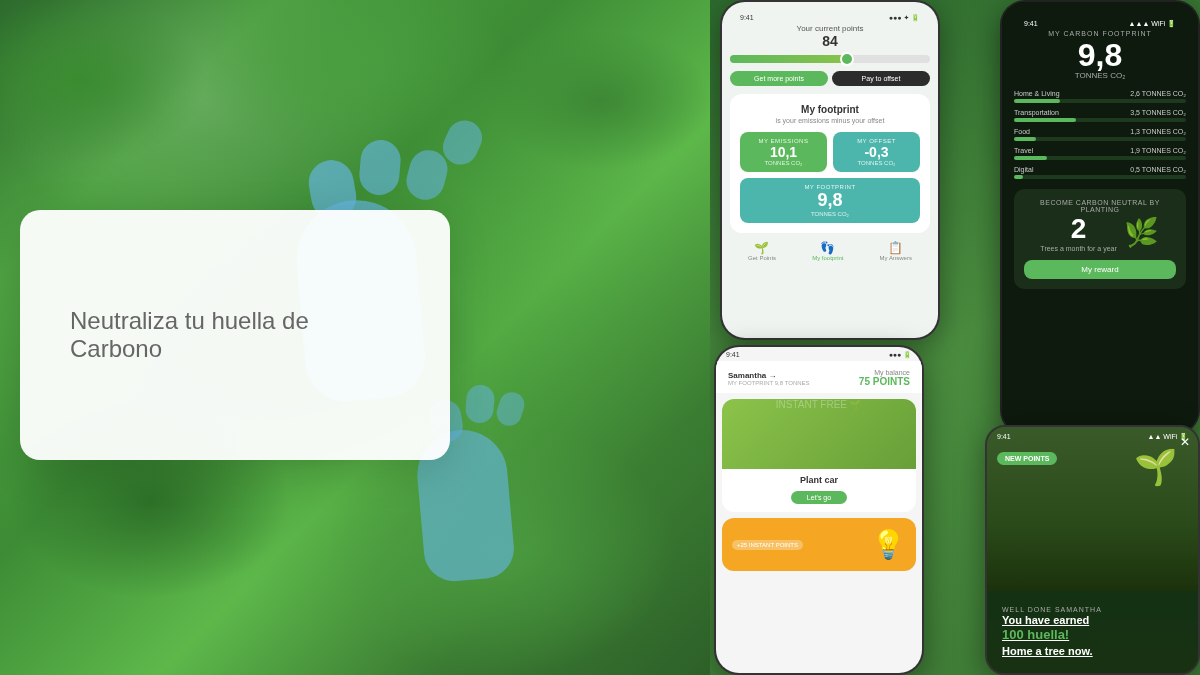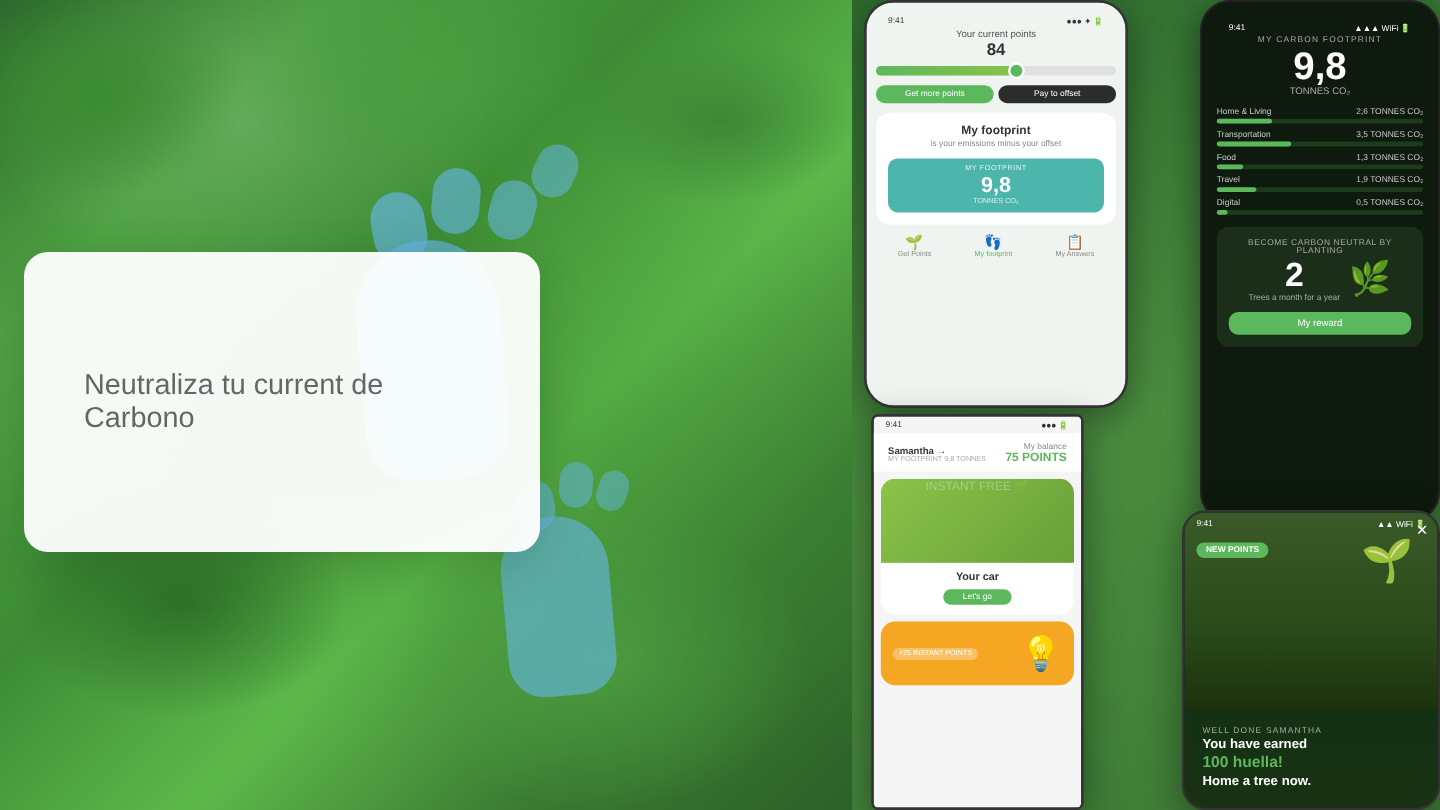--- a/index.html
+++ b/index.html
@@ -446,25 +446,25 @@
       border-radius: 8px;
       padding: 5px;
       font-size: 8px;
       margin-top: 8px;
     }
 
     
     .phone3 {
       position: absolute;
       bottom: 0px;
-      left: 16px;
-      width: 177px;
+      left: 4px;
+      width: 210px;
       height: 330px;
       background: #1a1a2e;
-      border-radius: 6px;
+      border-radius: 25px;
       border: 2px solid #333;
       overflow: hidden;
       box-shadow: 0 8px 30px rgba(0,0,0,0.4);
     }
 
     .phone3-screen {
       width: 100%;
       height: 100%;
       background: #f5f5f5;
       display: flex;
@@ -597,20 +597,21 @@
       font-size: 7px;
       color: #aaa;
       text-transform: uppercase;
       letter-spacing: 1px;
     }
     .earned-text {
       font-size: 11px;
       font-weight: 700;
       color: white;
       line-height: 1.3;
+      text-decoration: underline;
     }
     .earned-highlight {
       color: #5cb85c;
       font-size: 13px;
     }
 
     .phone4-close {
       position: absolute;
       top: 8px;
       right: 8px;
@@ -656,21 +657,21 @@
   </div>
 
   <div class="footprint2">
     <div class="lake2-toe3"></div>
     <div class="lake2-toe2"></div>
     <div class="lake2-toe1"></div>
     <div class="lake2-main"></div>
   </div>
 
   <div class="brand-card">
-    <p class="tagline">Neutraliza tu current de Carbono</p>
+    <p class="tagline">Neutraliza tu huella de Carbono</p>
   </div>
 </div>
 
 <div class="right-panel">
 
   <div class="phone1">
     <div class="phone1-screen">
       <div class="status-bar">
         <span>9:41</span>
         <span>●●● ✦ 🔋</span>
@@ -683,20 +684,32 @@
         <div class="progress-bar-fill"></div>
         <div class="progress-dot"></div>
       </div>
       <div class="btn-row">
         <div class="btn-green-sm">Get more points</div>
         <div class="btn-dark-sm">Pay to offset</div>
       </div>
       <div class="footprint-card">
         <div class="footprint-card-title">My footprint</div>
         <div class="footprint-card-sub">is your emissions minus your offset</div>
+        <div class="emissions-row">
+          <div class="emission-box">
+            <div class="emission-label">MY EMISSIONS</div>
+            <div class="emission-value">10,1</div>
+            <div class="emission-unit">TONNES CO₂</div>
+          </div>
+          <div class="emission-box blue">
+            <div class="emission-label">MY OFFSET</div>
+            <div class="emission-value">-0,3</div>
+            <div class="emission-unit">TONNES CO₂</div>
+          </div>
+        </div>
         <div class="footprint-big-box">
           <div class="emission-label">MY FOOTPRINT</div>
           <div class="footprint-big-value">9,8</div>
           <div class="emission-unit">TONNES CO₂</div>
         </div>
       </div>
       <div class="bottom-nav">
         <div class="nav-item-small">
           <span class="nav-icon">🌱</span>
           <span>Get Points</span>
@@ -799,21 +812,21 @@
         <div class="phone3-balance">
           <span>My balance</span>
           <strong>75 POINTS</strong>
         </div>
       </div>
 
       <div class="card-item">
         <div class="card-img-car">
           <span style="color:rgba(255,255,255,0.3);font-size:10px">INSTANT FREE 🌱</span>
         </div>
-        <div class="card-title">Your car</div>
+        <div class="card-title">Plant car</div>
         <button class="card-btn">Let's go</button>
       </div>
 
       <div class="card-item-yellow">
         <div>
           <div class="instant-badge">+25 INSTANT POINTS</div>
         </div>
         <div style="font-size:28px">💡</div>
       </div>
     </div>

